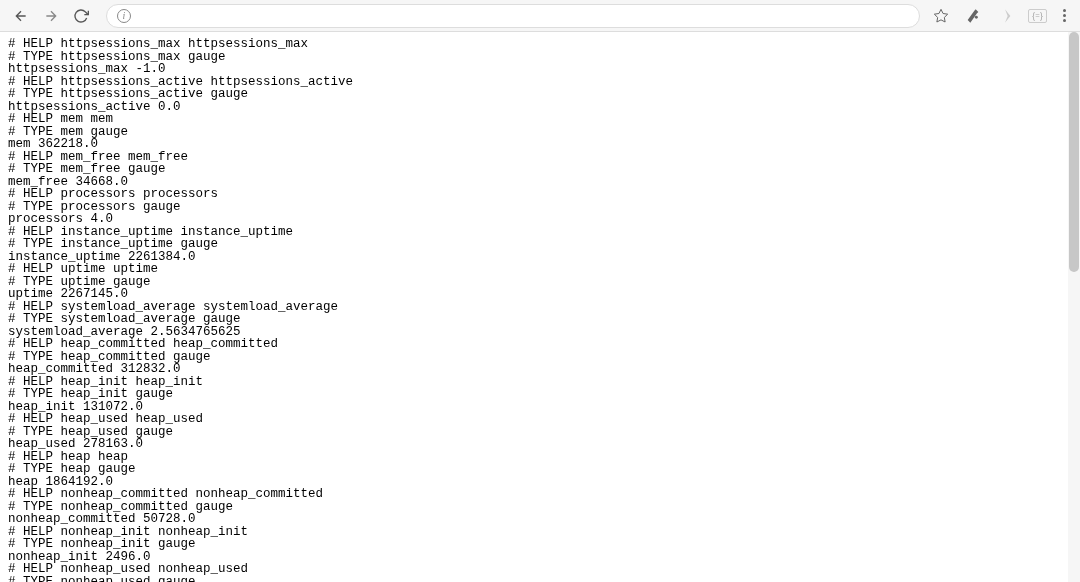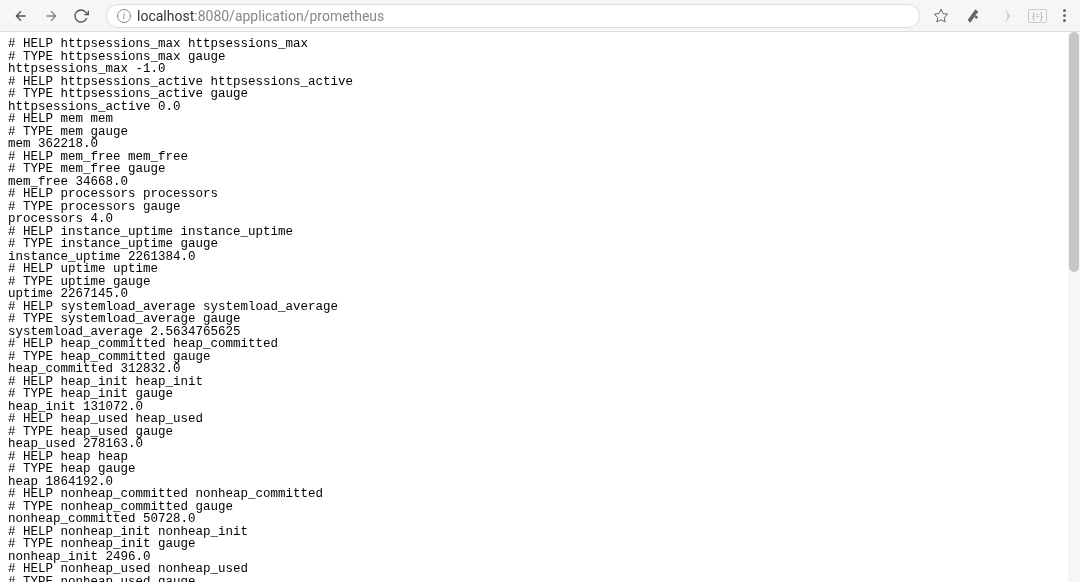--- a/index.html
+++ b/index.html
@@ -156,21 +156,20 @@
   </div>
   <div class="nav-btn active">
     <svg viewBox="0 0 24 24" fill="none" stroke="currentColor" stroke-width="2">
       <path d="M23 4v6h-6"></path>
       <path d="M20.49 15a9 9 0 1 1-2.12-9.36L23 10"></path>
     </svg>
   </div>
 
   <div class="address-bar">
     <div class="info-icon">i</div>
-    <div class="url-text"><span class="domain">localhost</span><span>:8080/application/prometheus</span></div>
   </div>
 
   <div class="right-icons">
     <div class="icon-btn">
       <svg viewBox="0 0 24 24" fill="none" stroke="currentColor" stroke-width="1.5">
         <polygon points="12 2 15.09 8.26 22 9.27 17 14.14 18.18 21.02 12 17.77 5.82 21.02 7 14.14 2 9.27 8.91 8.26 12 2"></polygon>
       </svg>
     </div>
     <div class="icon-btn">
       <svg viewBox="0 0 24 24" fill="currentColor">

